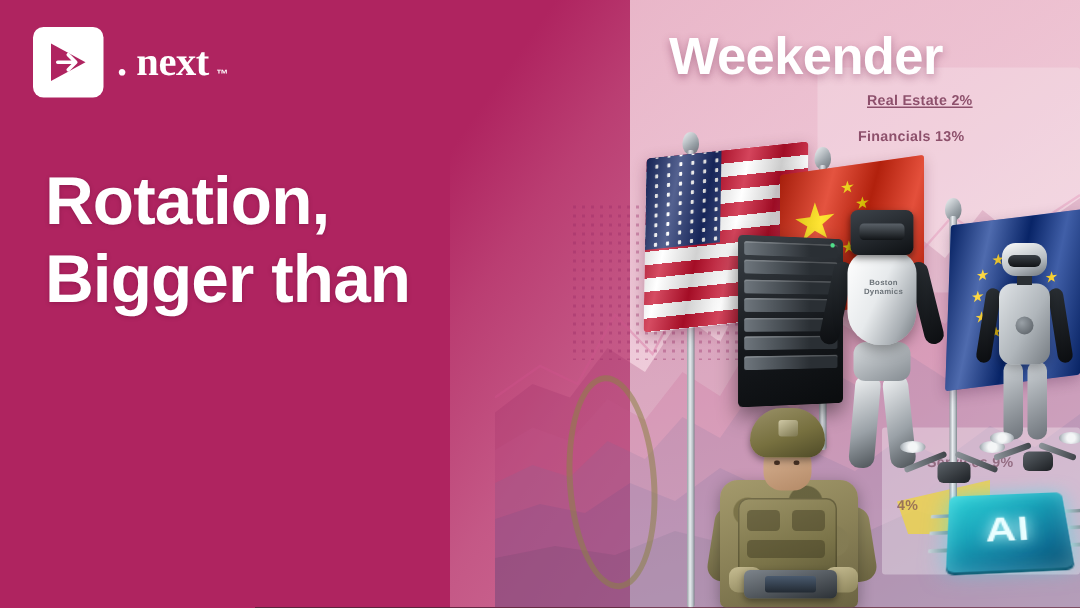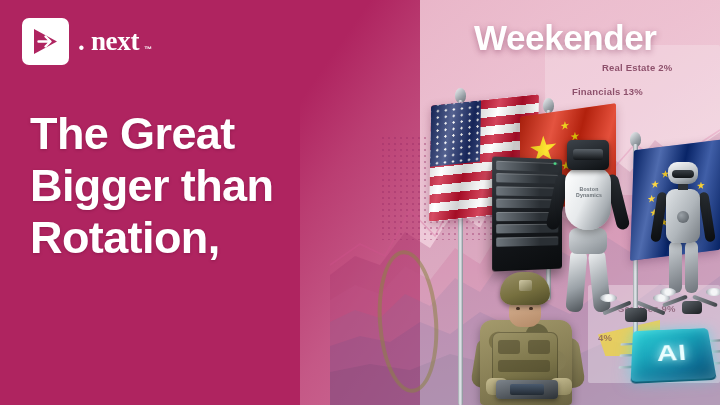--- a/index.html
+++ b/index.html
@@ -60,21 +60,21 @@
     position:absolute;left:352px;top:355px;width:200px;
     display:flex;justify-content:space-between;
     font-size:8px;color:rgba(150,60,105,.75);font-weight:bold;letter-spacing:.4px;
   }
 
   
   .legend-lbl{
     position:absolute;font-size:9.5px;font-weight:bold;color:#7c3a58;
     letter-spacing:.2px;white-space:nowrap;opacity:.85;
   }
-  .legend-real{left:602px;top:62px;}
+  .legend-real{left:578px;top:62px;text-decoration:underline;}
   .legend-fin {left:572px;top:86px;}
   .legend-it  {left:562px;top:132px;}
   .legend-svc {left:618px;top:303px;color:#6a3a50;opacity:.6;}
   .legend-four{left:598px;top:332px;color:#6a3a50;opacity:.6;}
 
   
   .pie-card{
     position:absolute;left:545px;top:45px;width:175px;height:150px;
     background:rgba(255,255,255,.22);border-radius:2px;
   }
@@ -291,21 +291,21 @@
   .headline{
     position:absolute;left:30px;top:108px;width:430px;
     color:#ffffff;font-weight:bold;font-size:45px;line-height:1.16;
     letter-spacing:-.6px;
     text-shadow:0 1px 3px rgba(90,10,45,.35);
   }
   .headline .ln{display:block;white-space:nowrap;}
 
   
   .weekender{
-    position:absolute;left:474px;top:18px;
+    position:absolute;left:446px;top:18px;
     color:#ffffff;font-weight:bold;font-size:35px;letter-spacing:-.4px;
     text-shadow:0 2px 6px rgba(120,40,80,.45);
   }
 </style>
 </head>
 <body>
 
 <div id="stage">
 
   <div class="bg-photo"></div>
@@ -472,20 +472,19 @@
         <path d="M8.5 15.5 L20 15.5 M15.5 10.5 L20.5 15.5 L15.5 20.5" stroke="#ffffff" stroke-width="2.4" fill="none" stroke-linecap="round" stroke-linejoin="round"></path>
       </svg>
     </div>
     <div class="logo-words">
       <div class="logo-l1">. next</div>
       <span class="logo-tm">™</span>
     </div>
   </div>
 
   <div class="headline">
-    <span class="ln">The Great</span>
+    <span class="ln">Rotation,</span>
     <span class="ln">Bigger than</span>
-    <span class="ln">Rotation,</span>
   </div>
 
   <div class="weekender">Weekender</div>
 
 </div>
 
 </body></html>

